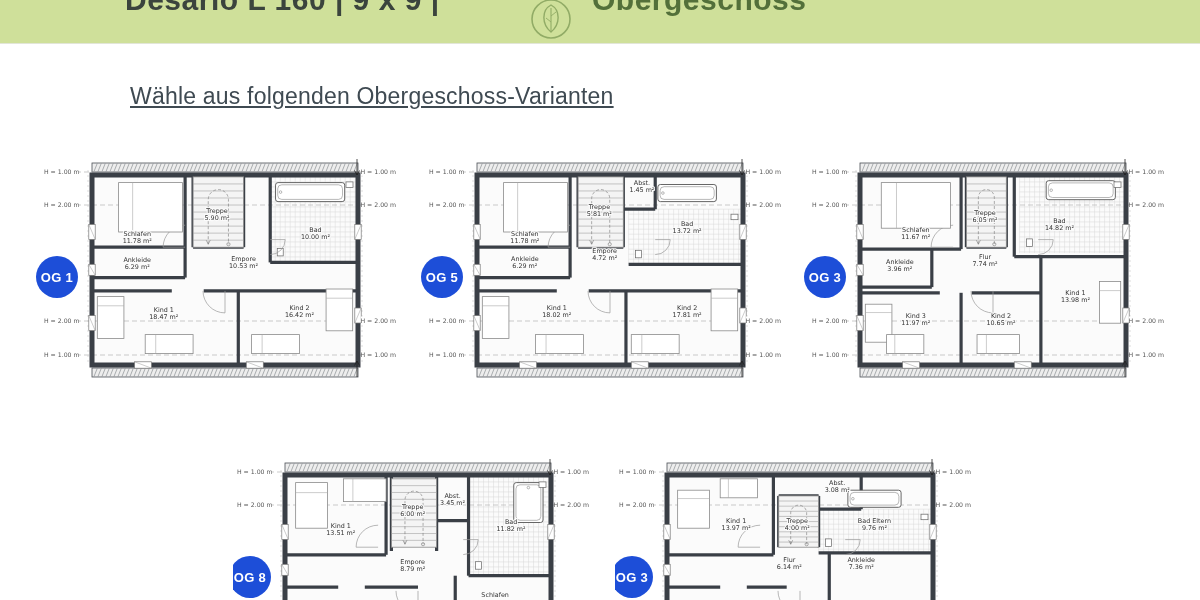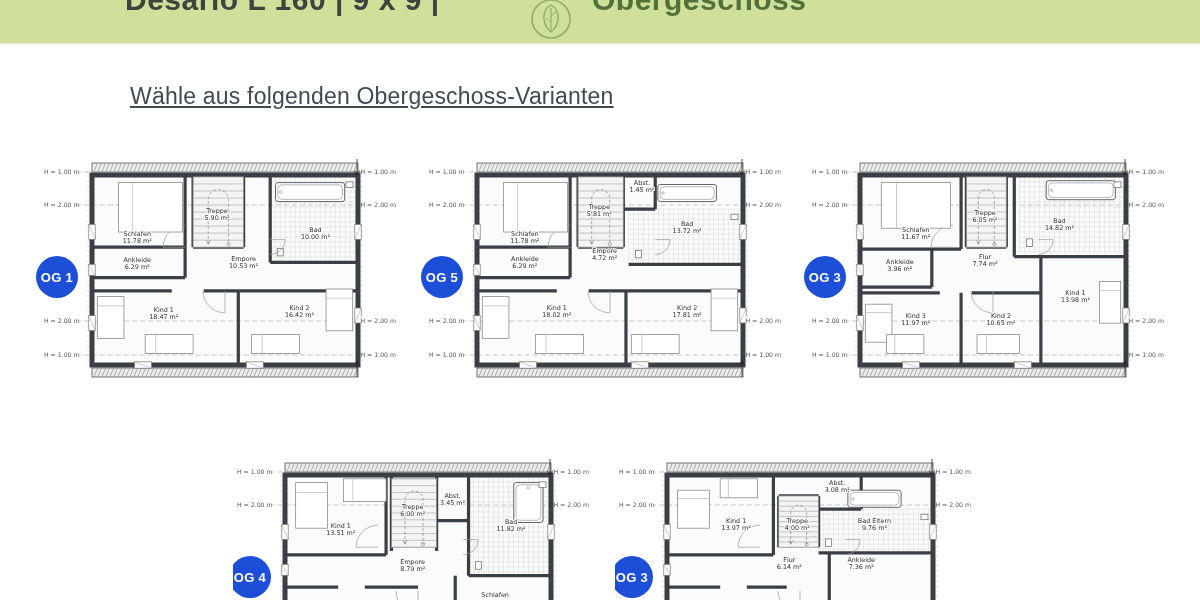--- a/index.html
+++ b/index.html
@@ -857,21 +857,21 @@
       <text x="177.01999999999998" y="59.9" font-size="6.4" fill="#333" text-anchor="middle" stroke="#fbfbfb" stroke-width="2.2" paint-order="stroke" stroke-linejoin="round"><tspan x="177.01999999999998" dy="0">Treppe</tspan><tspan x="177.01999999999998" dy="7">6.05 m²</tspan></text>
       <text x="251.5" y="67.5" font-size="6.4" fill="#333" text-anchor="middle" stroke="#fbfbfb" stroke-width="2.2" paint-order="stroke" stroke-linejoin="round"><tspan x="251.5" dy="0">Bad</tspan><tspan x="251.5" dy="7">14.82 m²</tspan></text>
       <text x="91.9" y="109.3" font-size="6.4" fill="#333" text-anchor="middle" stroke="#fbfbfb" stroke-width="2.2" paint-order="stroke" stroke-linejoin="round"><tspan x="91.9" dy="0">Ankleide</tspan><tspan x="91.9" dy="7">3.96 m²</tspan></text>
       <text x="177.01999999999998" y="103.6" font-size="6.4" fill="#333" text-anchor="middle" stroke="#fbfbfb" stroke-width="2.2" paint-order="stroke" stroke-linejoin="round"><tspan x="177.01999999999998" dy="0">Flur</tspan><tspan x="177.01999999999998" dy="7">7.74 m²</tspan></text>
       <text x="107.86" y="162.5" font-size="6.4" fill="#333" text-anchor="middle" stroke="#fbfbfb" stroke-width="2.2" paint-order="stroke" stroke-linejoin="round"><tspan x="107.86" dy="0">Kind 3</tspan><tspan x="107.86" dy="7">11.97 m²</tspan></text>
       <text x="192.98" y="162.5" font-size="6.4" fill="#333" text-anchor="middle" stroke="#fbfbfb" stroke-width="2.2" paint-order="stroke" stroke-linejoin="round"><tspan x="192.98" dy="0">Kind 2</tspan><tspan x="192.98" dy="7">10.65 m²</tspan></text>
       <text x="267.46000000000004" y="139.7" font-size="6.4" fill="#333" text-anchor="middle" stroke="#fbfbfb" stroke-width="2.2" paint-order="stroke" stroke-linejoin="round"><tspan x="267.46000000000004" dy="0">Kind 1</tspan><tspan x="267.46000000000004" dy="7">13.98 m²</tspan></text>
     </svg>
 </div>
 <div class="plan row-bottom p4">
-  <div class="badge">OG 4</div>
+  <div class="badge">OG 8</div>
   <svg width="360" height="232" viewBox="0 0 360 232">
       <rect x="52" y="20" width="266" height="190" fill="#fbfbfb"></rect>
       <rect x="52" y="8" width="266" height="9" fill="#ededed" stroke="#4a4f55" stroke-width="0.8"></rect>
       <line x1="54" y1="16.5" x2="57.2" y2="8.5" stroke="#7a7f85" stroke-width="0.6"></line>
       <line x1="58" y1="16.5" x2="61.2" y2="8.5" stroke="#7a7f85" stroke-width="0.6"></line>
       <line x1="62" y1="16.5" x2="65.2" y2="8.5" stroke="#7a7f85" stroke-width="0.6"></line>
       <line x1="66" y1="16.5" x2="69.2" y2="8.5" stroke="#7a7f85" stroke-width="0.6"></line>
       <line x1="70" y1="16.5" x2="73.2" y2="8.5" stroke="#7a7f85" stroke-width="0.6"></line>
       <line x1="74" y1="16.5" x2="77.2" y2="8.5" stroke="#7a7f85" stroke-width="0.6"></line>
       <line x1="78" y1="16.5" x2="81.2" y2="8.5" stroke="#7a7f85" stroke-width="0.6"></line>

